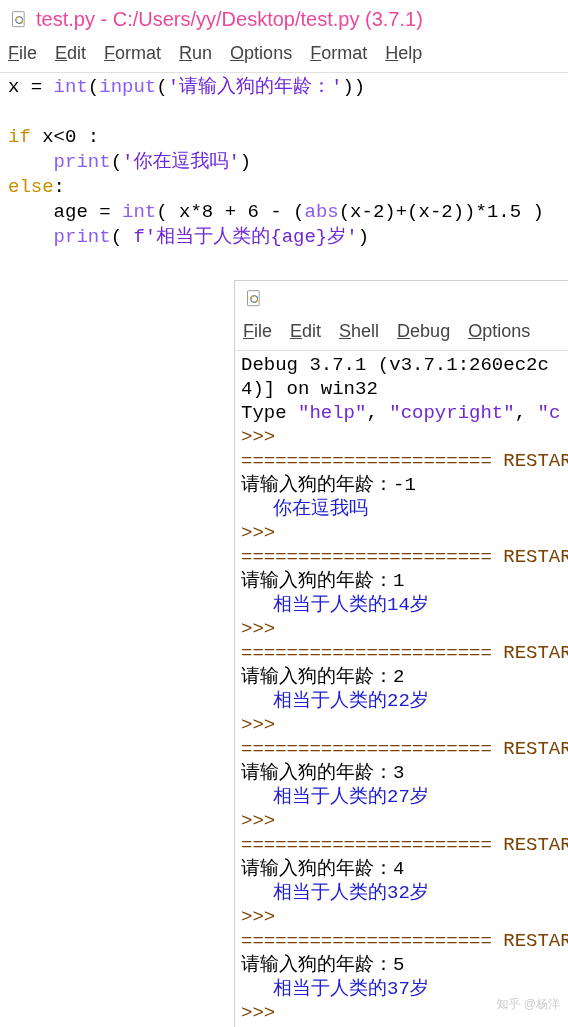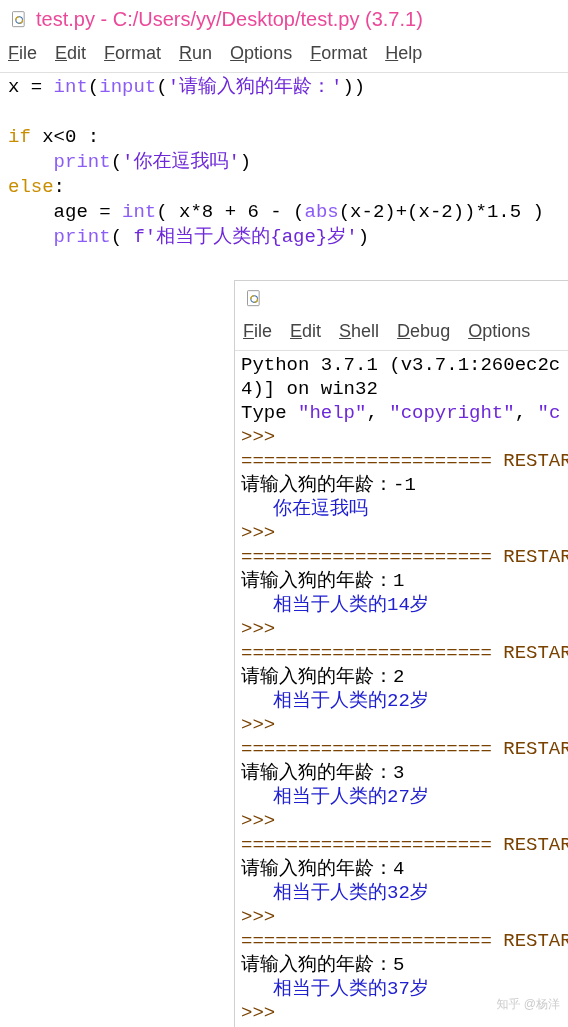--- a/index.html
+++ b/index.html
@@ -132,21 +132,21 @@
     </span>
   </div>
   <div class="menubar">
     <span>File</span>
     <span>Edit</span>
     <span>Shell</span>
     <span>Debug</span>
     <span>Options</span>
   </div>
   <div class="hr"></div>
-  <div class="shell-area"><span class="black">Python 3.7.1 (v3.7.1:260ec2c</span>
+  <div class="shell-area"><span class="black">Debug 3.7.1 (v3.7.1:260ec2c</span>
 <span class="black">4)] on win32</span>
 <span class="black">Type </span><span class="tok-str">"help"</span><span class="black">, </span><span class="tok-str">"copyright"</span><span class="black">, </span><span class="tok-str">"c</span>
 <span class="brown">&gt;&gt;&gt;</span>
 <span class="brown">====================== RESTART</span>
 <span class="black">请输入狗的年龄：-1</span>
 <span class="blue">你在逗我吗</span>
 <span class="brown">&gt;&gt;&gt;</span>
 <span class="brown">====================== RESTART</span>
 <span class="black">请输入狗的年龄：1</span>
 <span class="blue">相当于人类的14岁</span>

